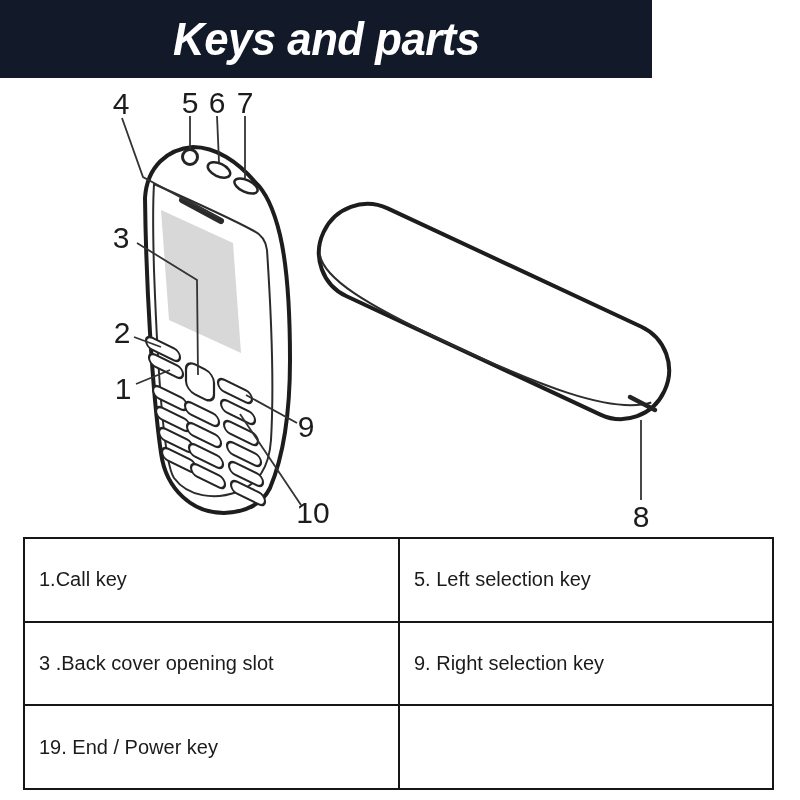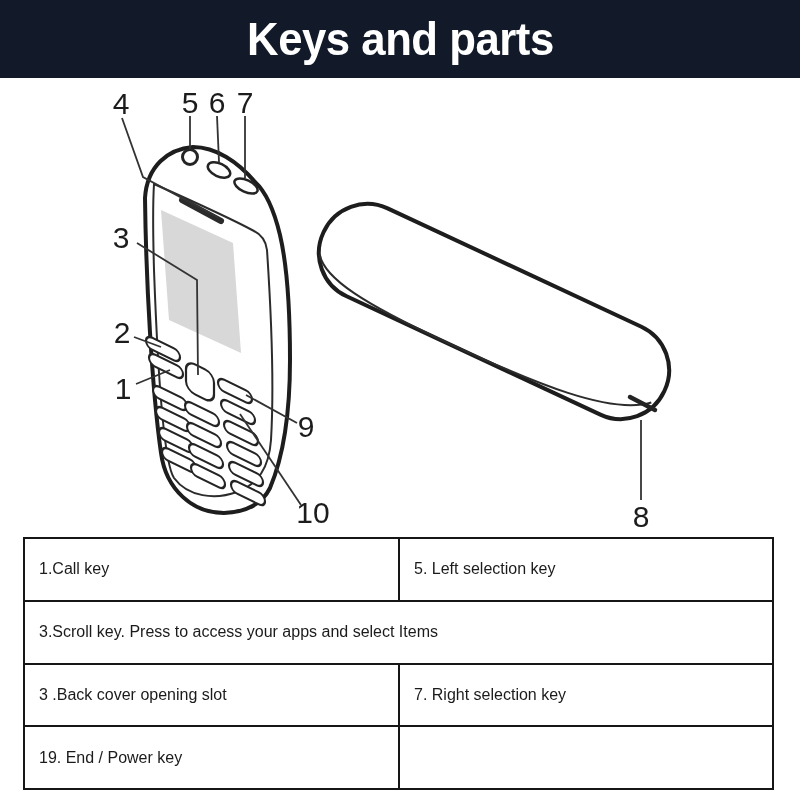--- a/index.html
+++ b/index.html
@@ -1,39 +1,39 @@
 <!DOCTYPE html>
 <html><head>
 <meta charset="utf-8">
 <style>
   html,body{margin:0;padding:0;}
   body{
     width:800px;height:800px;position:relative;background:#ffffff;
     font-family:"Liberation Sans", sans-serif;overflow:hidden;
   }
   .titlebar{
-    position:absolute;top:0;left:0;width:800px;height:78px;
-    background:#121a29;display:flex;align-items:center;justify-content:center;z-index:3;
+    position:absolute;top:0;left:0;width:652px;height:78px;
+    background:#121a29;display:flex;align-items:center;justify-content:center;z-index:3;font-style:italic;
   }
   .titlebar h1{
     margin:0;color:#ffffff;font-size:46px;font-weight:700;
     transform:scaleX(.95);letter-spacing:-.5px;white-space:nowrap;
   }
   svg.diagram{position:absolute;top:0;left:0;z-index:1;}
   .callout-num{
     font-family:"Liberation Sans",sans-serif;font-size:30px;fill:#1c1c1c;
     text-anchor:middle;
   }
   .table-wrap{position:absolute;left:23px;top:537px;width:751px;height:253px;z-index:3;}
   table.parts{
     border-collapse:collapse;width:100%;height:100%;table-layout:fixed;
     background:#ffffff;
   }
   table.parts td{
-    border:2px solid #161616;font-size:16px;color:#1b1b1b;
+    border:2px solid #161616;font-size:20px;color:#1b1b1b;
     padding:0 4px 0 14px;vertical-align:middle;white-space:nowrap;overflow:hidden;
   }
 </style>
 </head>
 <body>
 
 <div class="page">
 
   <header class="titlebar">
     <h1>Keys and parts</h1>
@@ -134,25 +134,22 @@
       <colgroup>
           <col style="width:375px">
           <col>
         </colgroup>
       <tbody>
         <tr>
           <td>1.Call key</td>
           <td>5. Left selection key</td>
         </tr>
         <tr>
-          <td colspan="2">3.Scroll key. Press to access your apps and select Items</td>
-        </tr>
-        <tr>
           <td>3 .Back cover opening slot</td>
-          <td>7. Right selection key</td>
+          <td>9. Right selection key</td>
         </tr>
         <tr>
           <td>19. End / Power key</td>
           <td></td>
         </tr>
       </tbody>
     </table>
   </div>
 
 </div>

